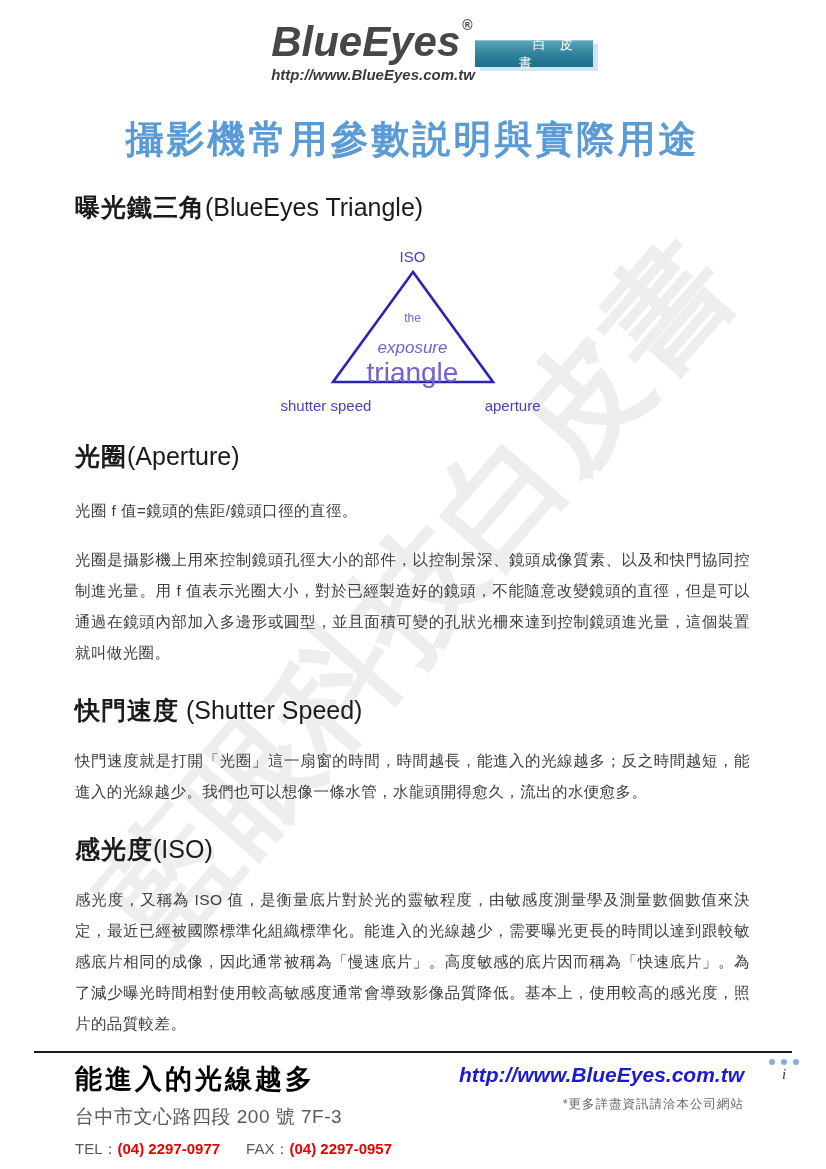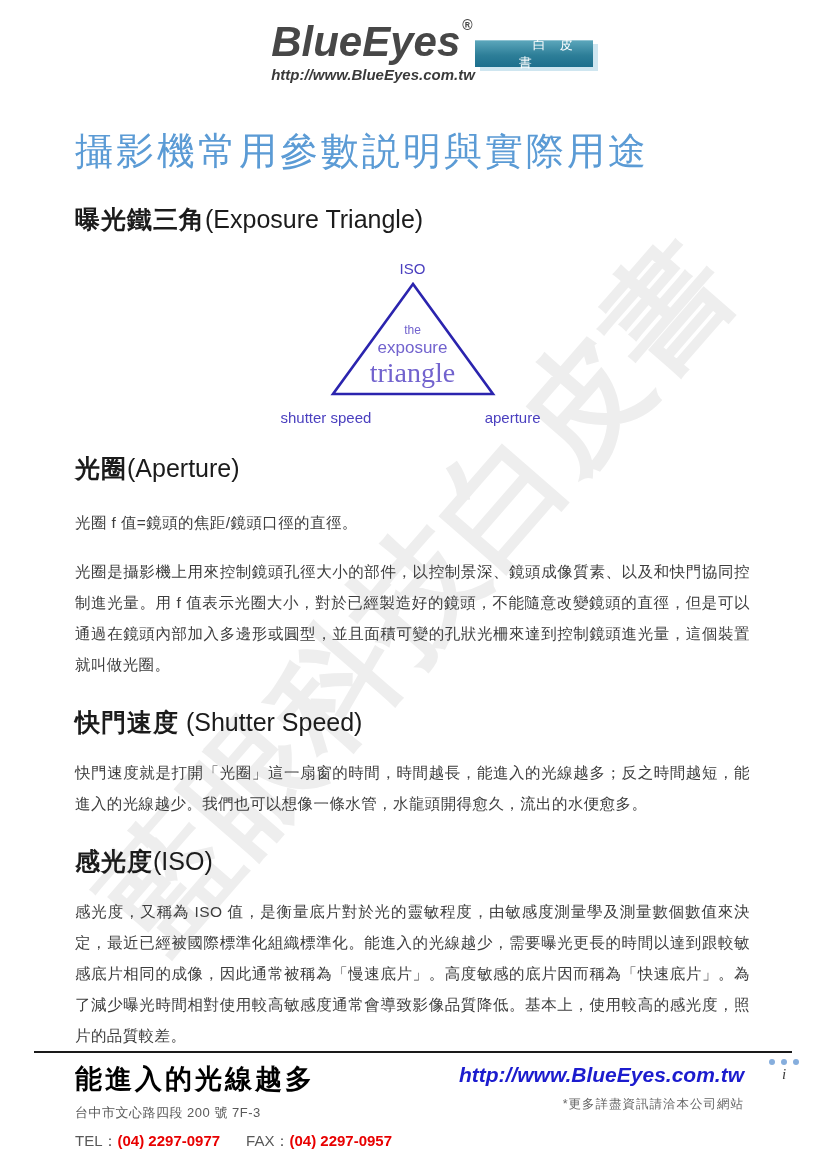--- a/index.html
+++ b/index.html
@@ -74,25 +74,26 @@
     text-indent: 14px;
     display: flex;
     align-items: center;
     justify-content: center;
     cursor: pointer;
     padding-left: 44px;
   }
   
   .main { padding: 0 76px 0 75px; }
   .doc-title {
-    margin-top: 44px;
+    margin-top: 32px;
     font-size: 38px;
-    font-weight: 400;
+    font-weight: 700;
     letter-spacing: 3px;
     color: #5b9bd5;
+    text-align: center;
   }
   h2.section-heading {
     margin-top: 26px;
     font-size: 25px;
     color: #1b1b1b;
     letter-spacing: 1px;
     font-weight: 700;
   }
   h2 .latin { font-weight: 400; letter-spacing: 0; }
   .para {
@@ -123,43 +124,43 @@
   .dg-aperture { bottom: 0; right: 32px; }
   .dg-inner {
     position: absolute;
     top: 66px;
     left: 0; right: 0;
     text-align: center;
     color: #7263ce;
     line-height: 1;
   }
   .dg-inner .l1 { font-size: 12px; }
-  .dg-inner .l2 { font-size: 17px; margin-top: 3px; }
-  .dg-inner .l3 { font-size: 28px; margin-top: 3px; font-family: Liberation Serif, serif; }
+  .dg-inner .l2 { font-size: 17px; margin-top: 15px; font-style: italic; }
+  .dg-inner .l3 { font-size: 28px; margin-top: 3px; }
   
   .footer {
     position: absolute;
     left: 0; right: 0;
     top: 1051px;
     z-index: 1;
   }
   .footer-rule {
     border-top: 2px solid #1a1a1a;
     margin: 0 34px;
   }
   .footer-left { margin: 8px 0 0 75px; }
   .company-name {
     font-size: 27px;
     font-weight: 700;
     color: #000000;
     letter-spacing: 3px;
   }
   .address {
     margin-top: 7px;
-    font-size: 13px;
+    font-size: 19px;
     color: #595959;
     letter-spacing: 0.5px;
   }
   .telfax {
     margin-top: 10px;
     font-size: 15px;
     color: #595959;
   }
   .phone { color: #e80000; font-weight: 700; }
   .fax-label { margin-left: 26px; }
@@ -218,21 +219,21 @@
       <div class="brand">
         <span class="brand-name">BlueEyes</span><span class="brand-reg">®</span>
         <div class="brand-url">http://www.BlueEyes.com.tw</div>
       </div>
       <div class="wp-button">白皮書</div>
     </div>
 
     <div class="main">
       <div class="doc-title">攝影機常用參數説明與實際用途</div>
 
-      <h2 class="section-heading"><span>曝光鐵三角</span><span class="latin">(Exposure Triangle)</span></h2>
+      <h2 class="section-heading"><span>曝光鐵三角</span><span class="latin">(BlueEyes Triangle)</span></h2>
 
       <div class="diagram">
         <svg width="320" height="168" viewBox="0 0 320 168">
           <polygon points="160,26 80,136 240,136" fill="none" stroke="#2B24AE" stroke-width="2.6"></polygon>
         </svg>
         <span class="dg-label dg-iso">ISO</span>
         <div class="dg-inner">
           <div class="l1">the</div>
           <div class="l2">exposure</div>
           <div class="l3">triangle</div>

